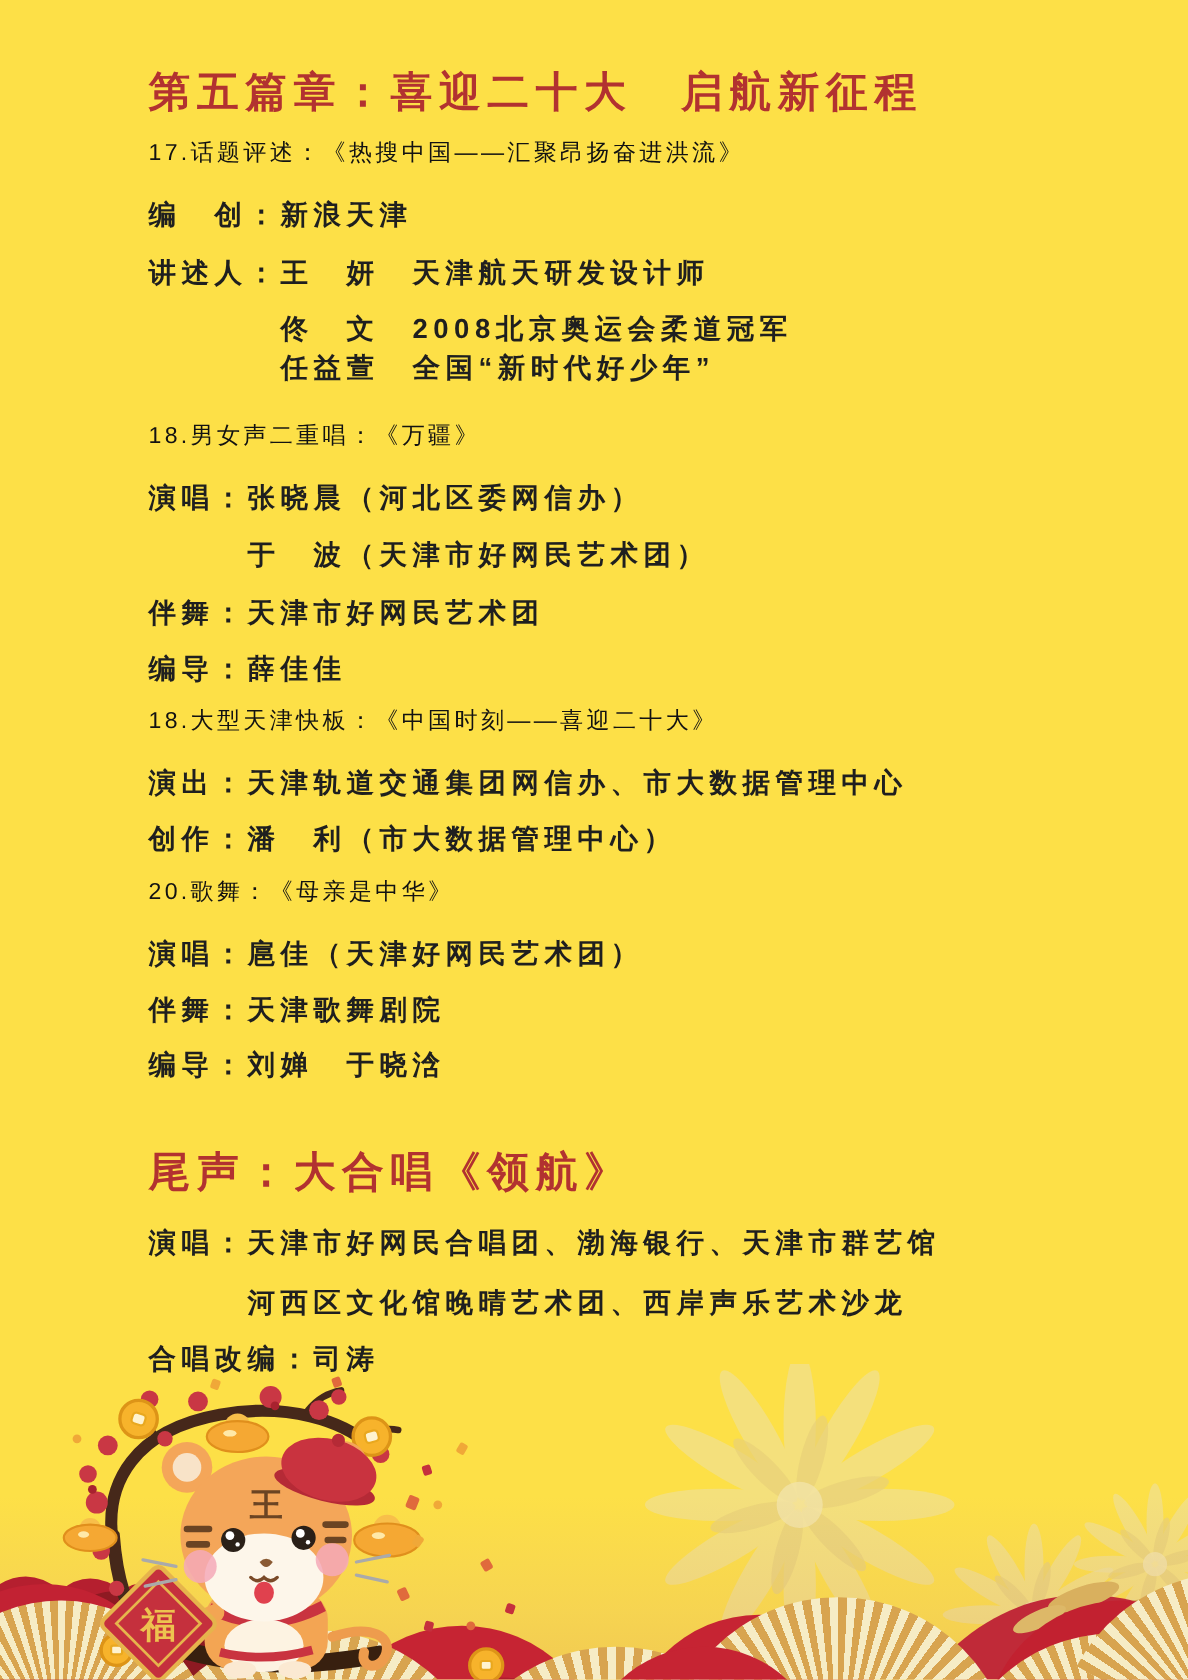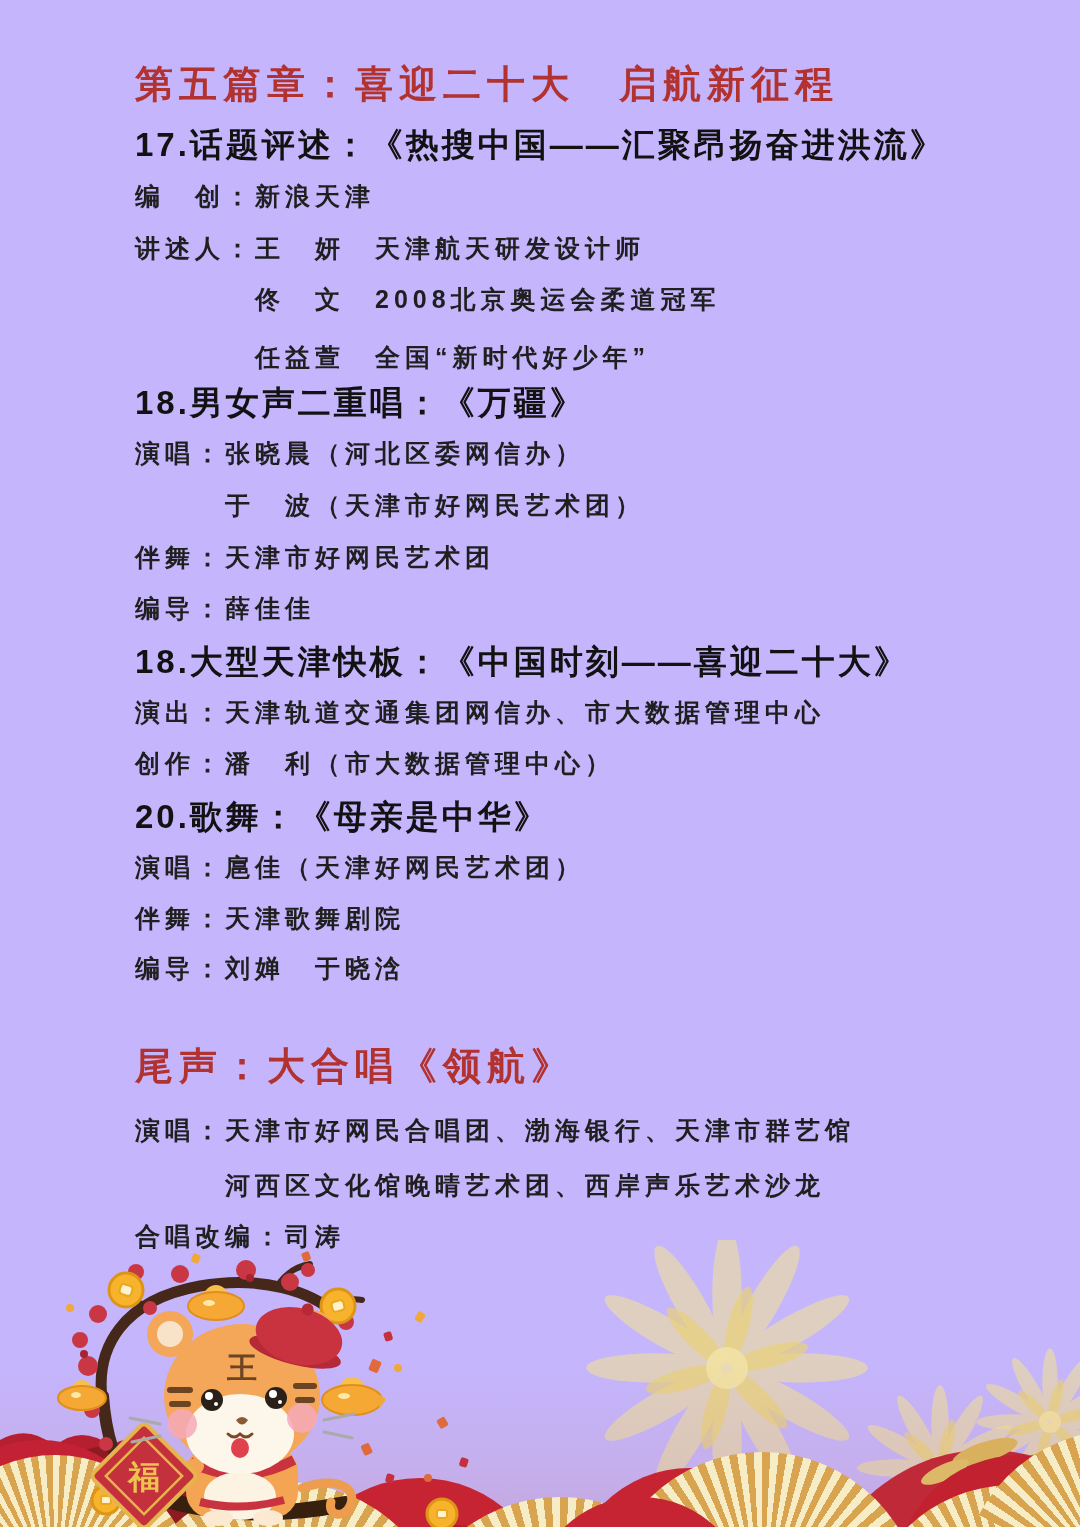--- a/index.html
+++ b/index.html
@@ -1,22 +1,22 @@
 <!DOCTYPE html>
 <html><head>
 <meta charset="utf-8">
 <style>
   html,body{margin:0;padding:0;background:#ffffff;}
   .page{
-    position:relative;width:1080px;height:1527px;background:#c4b5fd;
+    position:relative;width:1080px;height:1527px;background:#fde047;
     overflow:hidden;font-family:"Liberation Sans",sans-serif;
   }
   .line{position:absolute;left:135px;white-space:pre;line-height:1.1;}
   .chapter-title{font-size:38px;font-weight:800;color:#b23230;letter-spacing:6px;}
-  .head{font-size:33px;font-weight:700;color:#121212;letter-spacing:3px;}
+  .head{font-size:21px;font-weight:400;color:#121212;letter-spacing:3px;}
   .body-line{font-size:25px;font-weight:700;color:#1f1f1f;letter-spacing:5px;}
   .finale-title{font-size:38px;font-weight:800;color:#b23230;letter-spacing:6px;}
 
   
   .deco{position:absolute;pointer-events:none;}
   .haze{
     left:0;top:1360px;width:1080px;height:167px;
     background:linear-gradient(to bottom, rgba(214,160,158,0) 0%, rgba(205,140,140,.14) 62%, rgba(196,120,120,.22) 100%);
   }
   .fan{
@@ -33,21 +33,21 @@
 <body>
 
 <div class="page">
 
   <div class="line chapter-title" style="top:64px">第五篇章：喜迎二十大　启航新征程</div>
 
   <div class="line head" style="top:127px">17.话题评述：《热搜中国——汇聚昂扬奋进洪流》</div>
   <div class="line body-line" style="top:183px">编　创：新浪天津</div>
   <div class="line body-line" style="top:235px">讲述人：王　妍　天津航天研发设计师</div>
   <div class="line body-line" style="top:286px">　　　　佟　文　2008北京奥运会柔道冠军</div>
-  <div class="line body-line" style="top:344px">　　　　任益萱　全国“新时代好少年”</div>
+  <div class="line body-line" style="top:322px">　　　　任益萱　全国“新时代好少年”</div>
 
   <div class="line head" style="top:385px">18.男女声二重唱：《万疆》</div>
   <div class="line body-line" style="top:440px">演唱：张晓晨（河北区委网信办）</div>
   <div class="line body-line" style="top:492px">　　　于　波（天津市好网民艺术团）</div>
   <div class="line body-line" style="top:544px">伴舞：天津市好网民艺术团</div>
   <div class="line body-line" style="top:595px">编导：薛佳佳</div>
 
   <div class="line head" style="top:644px">18.大型天津快板：《中国时刻——喜迎二十大》</div>
   <div class="line body-line" style="top:699px">演出：天津轨道交通集团网信办、市大数据管理中心</div>
   <div class="line body-line" style="top:750px">创作：潘　利（市大数据管理中心）</div>

